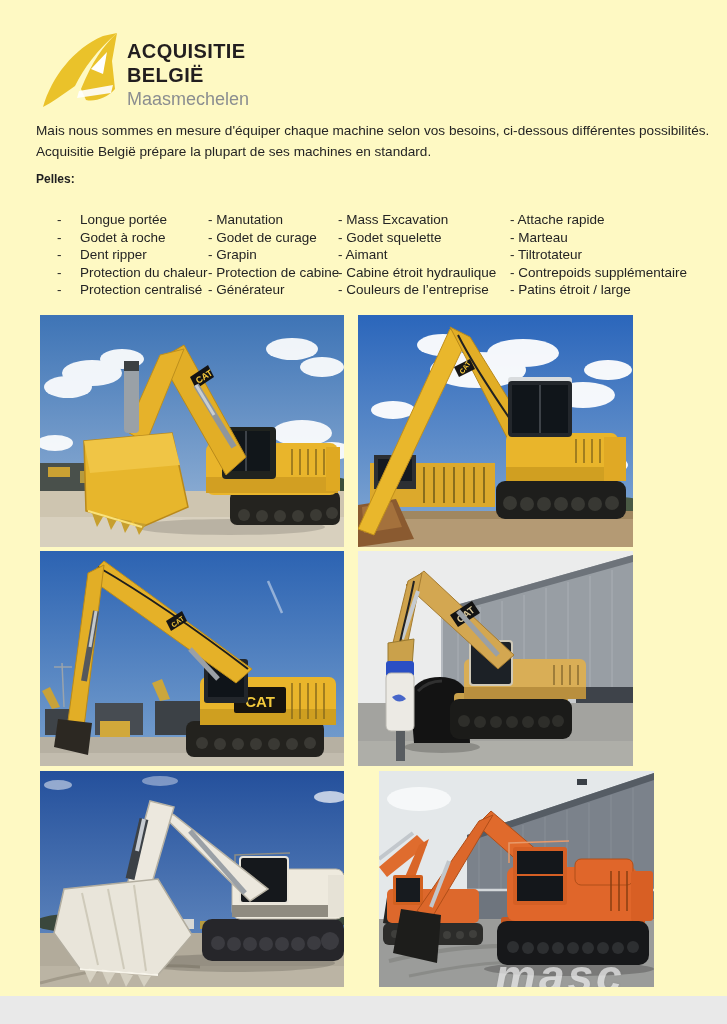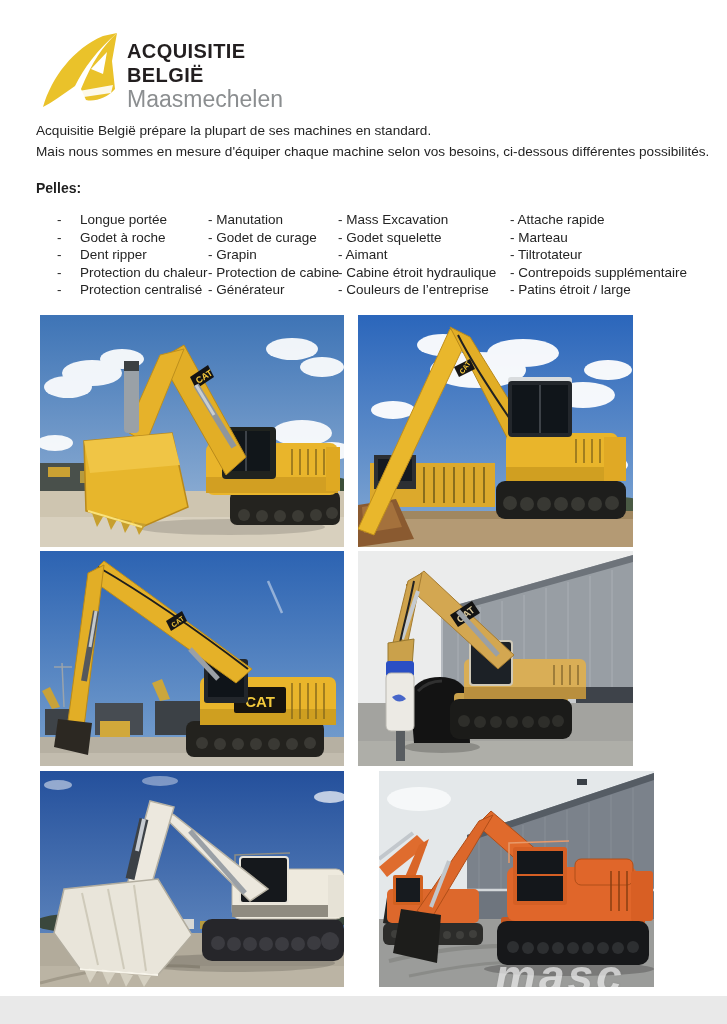--- a/index.html
+++ b/index.html
@@ -1,34 +1,34 @@
 <!DOCTYPE html>
 <html><head>
 <meta charset="utf-8">
 <style>
   html,body{margin:0;padding:0;}
   body{background:#e9e9e9;}
   .page{
     position:relative;
     width:727px;height:996px;
     margin:0 auto;
-    background:#ffffff;
+    background:#fef9c3;
     font-family:"Liberation Sans", sans-serif;
     color:#262626;
     overflow:hidden;
   }
   
   .logo-mark{position:absolute;left:39px;top:27px;width:80px;height:84px;}
   .logo-text{position:absolute;left:127px;top:39px;}
   .brand-line{font-size:20px;font-weight:bold;color:#221e1f;line-height:24px;letter-spacing:.4px;white-space:nowrap;}
-  .locality-line{font-size:23px;font-weight:normal;color:#8b8e90;line-height:24px;white-space:nowrap;}
+  .locality-line{font-size:18px;font-weight:normal;color:#8b8e90;line-height:24px;white-space:nowrap;}
   
   .intro{position:absolute;left:36px;top:121px;font-size:13.6px;line-height:20.5px;color:#242424;}
   .intro p{margin:0;white-space:nowrap;}
-  .section-heading{position:absolute;left:36px;top:180px;font-size:14px;font-weight:bold;color:#1f1f1f;}
+  .section-heading{position:absolute;left:36px;top:172px;font-size:12px;font-weight:bold;color:#1f1f1f;}
   
   .options{position:absolute;left:0;top:212px;width:727px;}
   .opt-row{position:relative;height:17.6px;width:727px;font-size:13.5px;color:#242424;}
   .opt-row span{position:absolute;white-space:nowrap;top:0;}
   .opt-bullet{left:57px;}
   .opt-c1{left:80px;}
   .opt-c2{left:208px;}
   .opt-c3{left:338px;}
   .opt-c4{left:510px;}
   
@@ -61,22 +61,22 @@
       <path d="M40 64 L74 58 L72 66 L38 71 Z" fill="#ffffff" opacity="0.9"></path>
     </svg>
   </div>
   <div class="logo-text">
     <div class="brand-line">ACQUISITIE</div>
     <div class="brand-line">BELGIË</div>
     <div class="locality-line">Maasmechelen</div>
   </div>
 
   <div class="intro">
+    <p>Mais nous sommes en mesure d'équiper chaque machine selon vos besoins, ci-dessous différentes possibilités.</p>
     <p>Acquisitie België prépare la plupart de ses machines en standard.</p>
-    <p>Mais nous sommes en mesure d'équiper chaque machine selon vos besoins, ci-dessous différentes possibilités.</p>
   </div>
 
   <div class="section-heading">Pelles:</div>
 
   <div class="options">
     <div class="opt-row">
       <span class="opt-bullet">-</span>
       <span class="opt-c1">Longue portée</span>
       <span class="opt-c2">- Manutation</span>
       <span class="opt-c3">- Mass Excavation</span>

